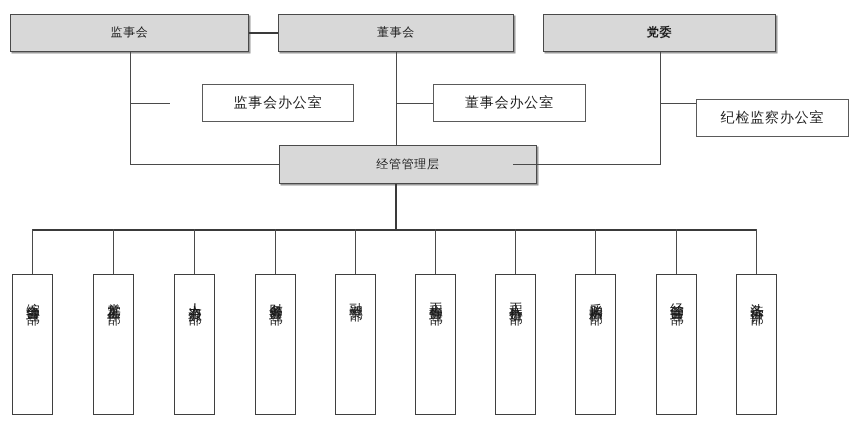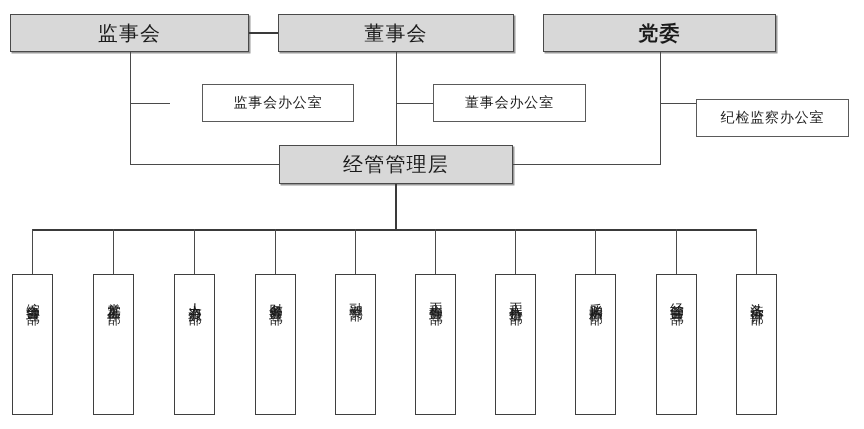--- a/index.html
+++ b/index.html
@@ -27,21 +27,21 @@
     align-items: center;
     justify-content: center;
     text-align: center;
     line-height: 1.15;
     letter-spacing: 0.06em;
   }
   .node.filled {
     background: #d8d8d8;
     border: 1px solid #4a4a4a;
     box-shadow: 1.5px 1.5px 0 0 #9a9a9a;
-    font-size: 20px;
+    font-size: 12px;
   }
   .node.plain {
     background: #ffffff;
     border: 1px solid #5a5a5a;
     font-size: 14px;
   }
   .node.dept {
     background: #ffffff;
     border: 1px solid #3f3f3f;
     font-size: 13.5px;
@@ -90,21 +90,21 @@
   </div>
 
   <div class="node plain" style="left:433px; top:84px; width:153px; height:38px;text-align:right;">
     <span>董事会办公室</span>
   </div>
 
   <div class="node plain" style="left:696px; top:84px; width:153px; height:38px;margin-top:15px;">
     <span>纪检监察办公室</span>
   </div>
 
-  <div class="node filled" style="left:279px; top:145px; width:234px; height:39px;">
+  <div class="node filled" style="left:279px; top:145px; width:258px; height:39px;">
     <span>经管管理层</span>
   </div>
 
   <div class="line v" style="left:130px; top:52px; height:113px;"></div>
 
   <div class="line h" style="left:130px; top:103px; width:40px;"></div>
 
   <div class="line h" style="left:130px; top:164px; width:149px;"></div>
 
   <div class="line v" style="left:396px; top:52px; height:93px;"></div>

